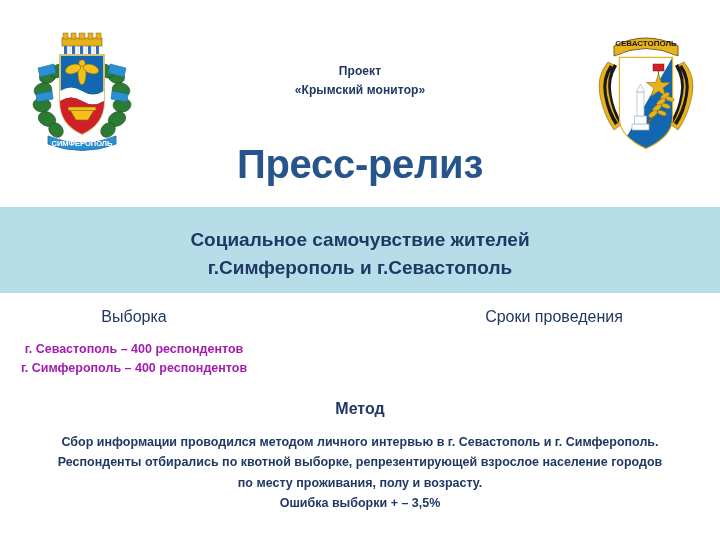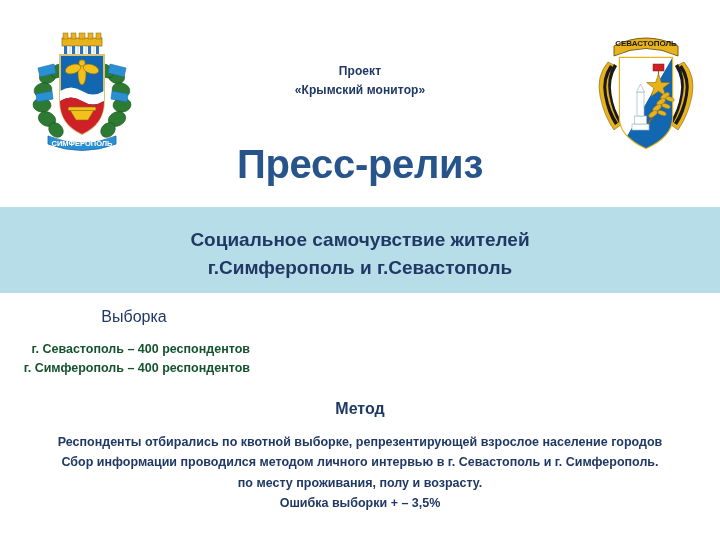--- a/index.html
+++ b/index.html
@@ -88,22 +88,21 @@
   .col-heading {
     font-size: 16px;
     font-weight: normal;
     color: #1F3864;
     margin-bottom: 14px;
   }
   .col-body {
     font-size: 12.5px;
     font-weight: bold;
     line-height: 1.5;
-    color: #14532d;
-    text-align: right;
+    color: #a21caf;
   }
   .col-body.dates { font-size: 12.5px; line-height: 1.6; }
 
   
   .method {
     position: absolute;
     left: 0;
     right: 0;
     top: 400px;
     text-align: center;
@@ -276,25 +275,26 @@
 
   <div class="col col-left">
     <div class="col-heading">Выборка</div>
     <div class="col-body">
       <div>г. Севастополь – 400 респондентов</div>
       <div>г. Симферополь – 400 респондентов</div>
     </div>
   </div>
 
   <div class="col col-right">
+    <div class="col-heading">Сроки проведения</div>
   </div>
 
   <div class="method">
     <div class="method-heading">Метод</div>
     <div class="method-body">
+      <span class="ln">Сбор информации проводился методом личного интервью в г. Севастополь и г. Симферополь.</span>
       <span class="ln">Респонденты отбирались по квотной выборке, репрезентирующей взрослое население городов</span>
-      <span class="ln">Сбор информации проводился методом личного интервью в г. Севастополь и г. Симферополь.</span>
       <span class="ln">по месту проживания, полу и возрасту.</span>
       <span class="ln">Ошибка выборки + – 3,5%</span>
     </div>
   </div>
 
 </div>
 
 </body></html>

